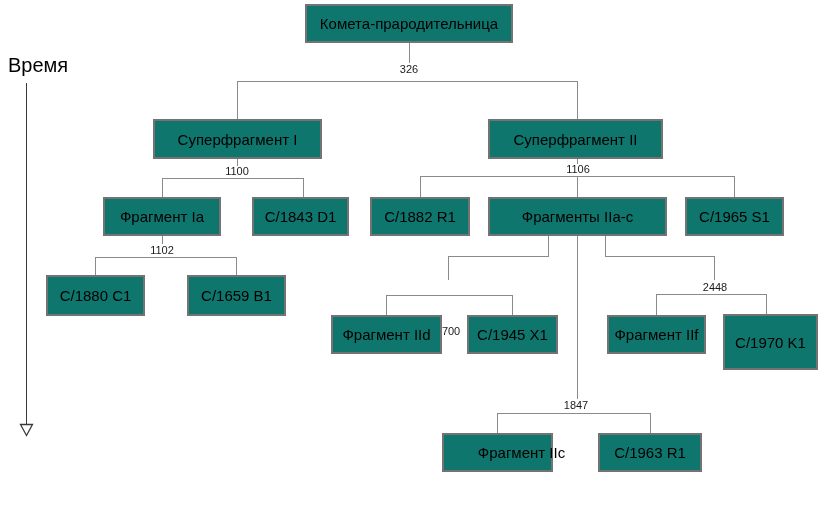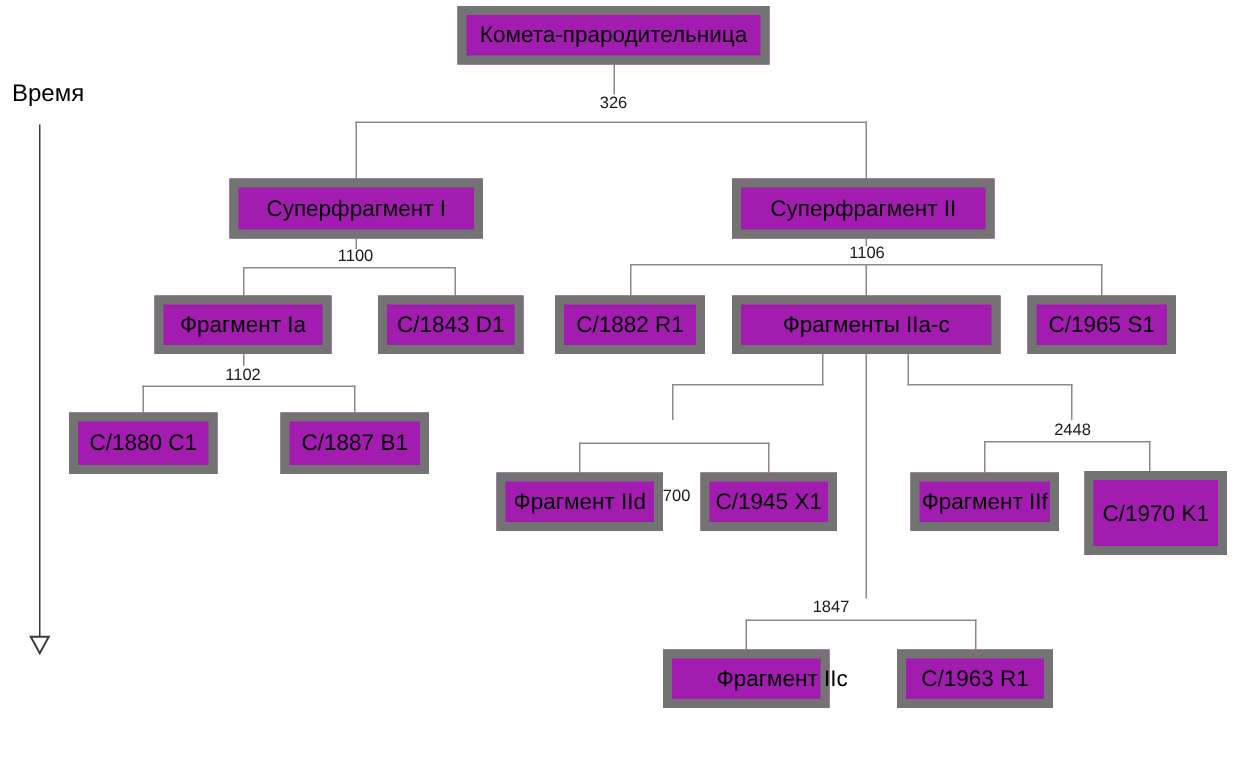--- a/index.html
+++ b/index.html
@@ -1,30 +1,30 @@
 <!DOCTYPE html>
 <html><head>
 <meta charset="utf-8">
 <style>
   html,body{margin:0;padding:0;}
   body{font-family:"Liberation Sans",sans-serif;background:#ffffff;}
   #canvas{position:relative;width:826px;height:512px;background:#ffffff;overflow:hidden;}
 
   .node{
     position:absolute;box-sizing:border-box;
-    border:6px solid #737373;background:#a21caf;color:#000;
+    border:2px solid #737373;background:#0f766e;color:#000;
     display:flex;align-items:center;justify-content:center;
     font-size:15px;line-height:1;white-space:nowrap;
   }
   .hline,.vline{position:absolute;background:#8a8a8a;}
   .year{
     position:absolute;transform:translateX(-50%);
     font-size:11px;color:#1a1a1a;background:#fff;padding:0 2px;line-height:1;
   }
-  .time-label{position:absolute;left:8px;top:55px;font-size:16px;color:#000;line-height:1;}
+  .time-label{position:absolute;left:8px;top:55px;font-size:20px;color:#000;line-height:1;}
   .time-line{position:absolute;left:26px;top:83px;width:1px;height:341px;background:#3a3a3a;}
   .time-head{position:absolute;left:19px;top:423px;}
 
   
   .l1{left:409px;top:43px;width:1px;height:20px;}
   .l2{left:237px;top:81px;width:341px;height:1px;}
   .l3{left:237px;top:81px;width:1px;height:38px;}
   .l4{left:577px;top:81px;width:1px;height:38px;}
   .l5{left:237px;top:159px;width:1px;height:7px;}
   .l6{left:162px;top:178px;width:142px;height:1px;}
@@ -74,21 +74,21 @@
   .n-iic{left:442px;top:433px;width:111px;height:39px;padding-left:48px;}
   .n-c1963{left:598px;top:433px;width:104px;height:39px;}
 
   
   .y326{left:409px;top:64px;}
   .y1100{left:237px;top:166px;}
   .y1106{left:578px;top:164px;}
   .y1102{left:162px;top:245px;}
   .y1700{left:448px;top:282px;margin-top:44px;}
   .y1749{left:715px;top:282px;}
-  .y1847{left:554px;top:400px;}
+  .y1847{left:576px;top:400px;}
 </style>
 </head>
 <body>
 
 <div id="canvas">
 
   <div class="time-label">Время</div>
   <div class="time-line"></div>
   <svg class="time-head" width="15" height="14">
     <polygon points="1.5,1.5 13.5,1.5 7.5,12.5" fill="#ffffff" stroke="#3a3a3a" stroke-width="1.3"></polygon>
@@ -138,21 +138,21 @@
 
   <div class="node n-parent">Комета-прародительница</div>
   <div class="node n-super1">Суперфрагмент I</div>
   <div class="node n-super2">Суперфрагмент II</div>
   <div class="node n-frag-ia">Фрагмент Ia</div>
   <div class="node n-c1843">C/1843 D1</div>
   <div class="node n-c1882">C/1882 R1</div>
   <div class="node n-iiac">Фрагменты IIa-c</div>
   <div class="node n-c1965">C/1965 S1</div>
   <div class="node n-c1880">C/1880 C1</div>
-  <div class="node n-c1887">C/1887 B1</div>
+  <div class="node n-c1887">C/1659 B1</div>
   <div class="node n-iid">Фрагмент IId</div>
   <div class="node n-c1945">C/1945 X1</div>
   <div class="node n-iif">Фрагмент IIf</div>
   <div class="node n-c1970">C/1970 K1</div>
   <div class="node n-iic">Фрагмент IIc</div>
   <div class="node n-c1963">C/1963 R1</div>
 
 </div>
 
 </body></html>

